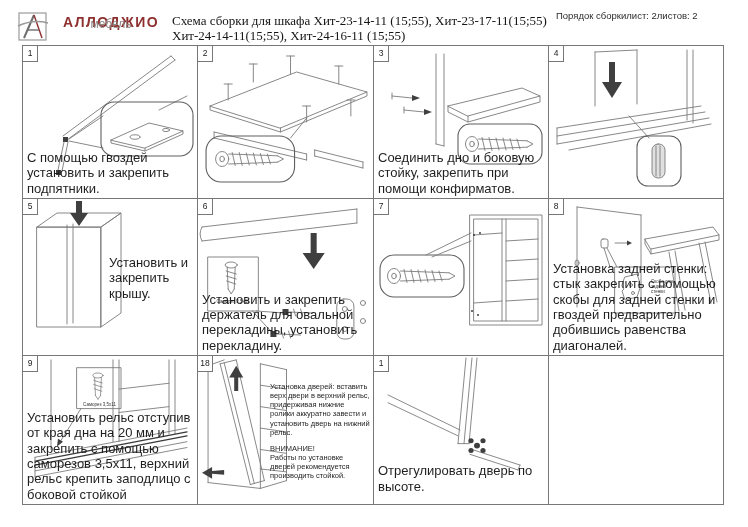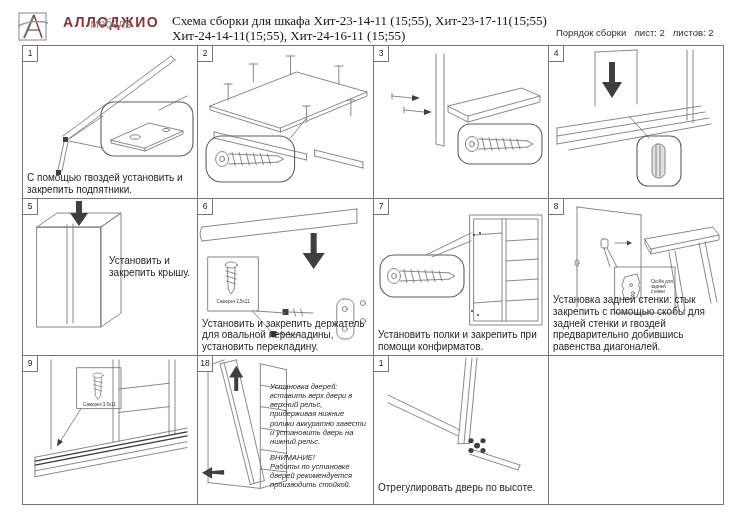--- a/index.html
+++ b/index.html
@@ -7,43 +7,43 @@
          font-family:"Liberation Sans",sans-serif;color:#1f1f1f;margin-top:7px;}
 
   
   .logo-box{position:absolute;left:17px;top:4px;width:32px;height:32px;}
   .brand{position:absolute;left:52px;top:7px;width:118px;text-align:center;
          font-weight:bold;font-size:14px;letter-spacing:1.5px;color:#8e3030;}
   .brand-sub{position:absolute;left:52px;top:10px;width:118px;text-align:center;
          font-size:12px;color:#8f8686;}
   .title{position:absolute;left:172px;top:6px;width:380px;
          font-family:"Liberation Serif",serif;font-size:13px;line-height:15px;color:#141414;}
-  .order{position:absolute;left:556px;top:20px;width:175px;font-size:9.5px;color:#2b2b2b;
-         display:flex;gap:8px;white-space:nowrap;}
+  .order{position:absolute;left:556px;top:3px;width:175px;font-size:9.5px;color:#2b2b2b;
+         display:flex;gap:0;white-space:nowrap;}
 
   
   .grid{position:absolute;left:22px;top:38px;width:702px;height:460px;box-sizing:border-box;
         background:#777;border:1px solid #777;display:grid;gap:1px;
         grid-template-columns:174px 175px 174px auto;grid-template-rows:152px 156px auto;}
   .cell{position:relative;background:#fff;overflow:hidden;}
   .num{position:absolute;left:0;top:0;width:14px;height:15px;background:#fff;z-index:3;
        border-right:1px solid #777;border-bottom:1px solid #777;
        font-size:8.5px;line-height:15px;text-align:center;color:#222;}
   svg.d{position:absolute;left:0;top:0;width:100%;height:100%;}
   .d line,.d path,.d rect,.d ellipse,.d circle,.d polygon,.d polyline
       {stroke:#7b7b7b;fill:none;stroke-width:.9;stroke-linecap:round;stroke-linejoin:round;}
   .d use{fill:none;stroke:#7b7b7b;stroke-width:.9;stroke-linecap:round;}
   .d .fill{fill:#3f3f3f;stroke:none;}
   .d .dark{stroke:#3a3a3a;stroke-width:1.4;}
   .d .bub{stroke:#5f5f5f;stroke-width:1.1;}
-  .cap{position:absolute;left:4px;right:3px;bottom:2px;font-size:10px;line-height:1.18;
+  .cap{position:absolute;left:4px;right:3px;bottom:2px;font-size:13px;line-height:1.18;
        color:#1f1f1f;z-index:2;}
   .cap-right{left:86px;top:56px;right:2px;bottom:auto;}
   .cap-up{bottom:10px;}
-  .cap10{position:absolute;left:72px;top:26px;right:3px;font-size:7.5px;line-height:1.22;z-index:2;font-style:italic;}
+  .cap10{position:absolute;left:72px;top:26px;right:3px;font-size:7.5px;line-height:1.22;z-index:2;}
   .warn-title{margin-top:7px;}
   .tlab{position:absolute;font-size:4.5px;line-height:1.15;color:#333;
         text-align:center;z-index:2;}
   .tlab6{left:13px;top:100px;width:44px;}
   .tlab8{left:102px;top:80px;width:23px;text-align:left;}
   .tlab9{left:56px;top:46px;width:41px;}
 </style>
 </head>
 <body>
 
@@ -165,20 +165,21 @@
           <polyline points="166,50 166,56 94,76"></polyline>
         <line x1="18" y1="50" x2="38" y2="52"></line>
           <line x1="18" y1="47" x2="18" y2="53"></line>
         <polygon class="fill" points="38,49 46,52 38,55"></polygon>
         <line x1="30" y1="64" x2="50" y2="66"></line>
           <line x1="30" y1="61" x2="30" y2="67"></line>
         <polygon class="fill" points="50,63 58,66 50,69"></polygon>
         <rect class="bub" x="84" y="78" width="84" height="40" rx="12"></rect>
         <use href="#confirmat" transform="translate(91,98)"></use>
       </svg>
+      <div class="cap">Соединить дно и боковую стойку, закрепить при помощи конфирматов.</div>
     </div>
 
     <div class="cell">
       <div class="num">4</div>
       <svg class="d" viewBox="0 0 174 152" preserveAspectRatio="none">
         <line x1="46" y1="6" x2="46" y2="60"></line>
           <line x1="88" y1="4" x2="88" y2="58"></line>
         <line x1="46" y1="6" x2="88" y2="4"></line>
         <polygon class="fill" points="60,16 66,16 66,36 73,36 63,52 53,36 60,36"></polygon>
         <line x1="138" y1="4" x2="138" y2="74"></line>
@@ -254,21 +255,20 @@
           <line x1="100" y1="104" x2="128" y2="102"></line>
         <rect class="bub" x="6" y="56" width="84" height="42" rx="14"></rect>
         <use href="#confirmat" transform="translate(13,77)"></use>
         <line x1="52" y1="56" x2="97" y2="34"></line>
           <line x1="58" y1="58" x2="97" y2="42"></line>
         <circle class="fill" cx="100" cy="36" r="1"></circle>
           <circle class="fill" cx="106" cy="34" r="1"></circle>
         <circle class="fill" cx="98" cy="112" r="1"></circle>
           <circle class="fill" cx="104" cy="116" r="1"></circle>
       </svg>
-      <div class="cap">Установить полки и закрепить при помощи конфирматов.</div>
     </div>
 
     <div class="cell">
       <div class="num">8</div>
       <svg class="d" viewBox="0 0 174 156" preserveAspectRatio="none">
         <line x1="28" y1="8" x2="28" y2="108"></line>
           <line x1="28" y1="8" x2="92" y2="16"></line>
         <line x1="92" y1="16" x2="92" y2="104"></line>
         <ellipse cx="28" cy="64" rx="2" ry="3"></ellipse>
         <polygon points="96,40 164,28 170,36 102,50"></polygon>
@@ -307,20 +307,21 @@
         <line class="dark" x1="12" y1="112" x2="164" y2="82"></line>
         <line x1="12" y1="118" x2="164" y2="88"></line>
           <line x1="12" y1="124" x2="164" y2="94"></line>
         <line x1="12" y1="104" x2="12" y2="124"></line>
         <rect x="54" y="12" width="44" height="42"></rect>
         <use href="#vscrew" transform="translate(75,20) scale(0.85)"></use>
         <line x1="58" y1="54" x2="36" y2="90"></line>
         <polygon class="fill" points="34,93 40,88 35,85"></polygon>
       </svg>
       <div class="tlab tlab9">Саморез 3,5х11</div>
+      <div class="cap">Установить рельс  отступив от края дна на 20 мм и закрепить  с помощью саморезов 3,5х11, верхний рельс крепить заподлицо с боковой стойкой</div>
     </div>
 
     <div class="cell">
       <div class="num">18</div>
       <svg class="d" viewBox="0 0 174 152" preserveAspectRatio="none">
         <line x1="10" y1="10" x2="10" y2="130"></line>
           <line x1="10" y1="130" x2="62" y2="136"></line>
         <line x1="62" y1="8" x2="62" y2="136"></line>
           <line x1="10" y1="10" x2="26" y2="4"></line>
         <line x1="62" y1="8" x2="88" y2="14"></line>

